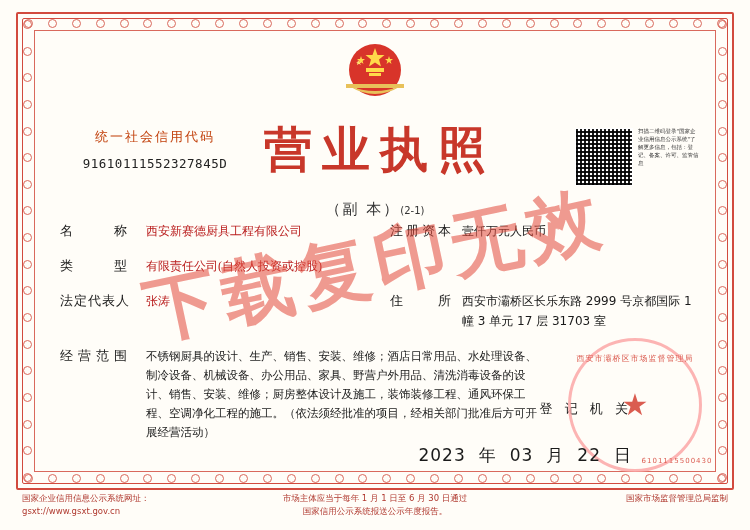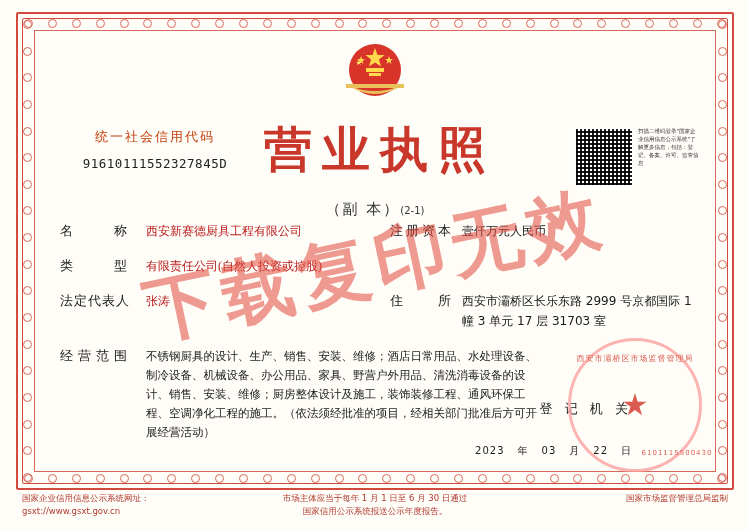--- a/index.html
+++ b/index.html
@@ -231,27 +231,27 @@
   .seal-top-text, .seal-bottom-text {
     position: absolute;
     left: 0;
     width: 100%;
     text-align: center;
     font-size: 8px;
     letter-spacing: 1px;
     color: #d3392c;
   }
   .seal-top-text { top: 12px; }
-  .seal-bottom-text { bottom: 12px; font-size: 7px; padding-left: 42px; }
+  .seal-bottom-text { bottom: 4px; font-size: 7px; padding-left: 42px; }
 
   .date-line {
     position: absolute;
     right: 118px;
     top: 444px;
-    font-size: 10px;
+    font-size: 17px;
     color: #1a1a1a;
     letter-spacing: 1px;
     display: flex;
     gap: 13px;
     align-items: baseline;
   }
   .date-line .num { font-family: "DejaVu Sans", sans-serif; }
 
   
   .watermark {

